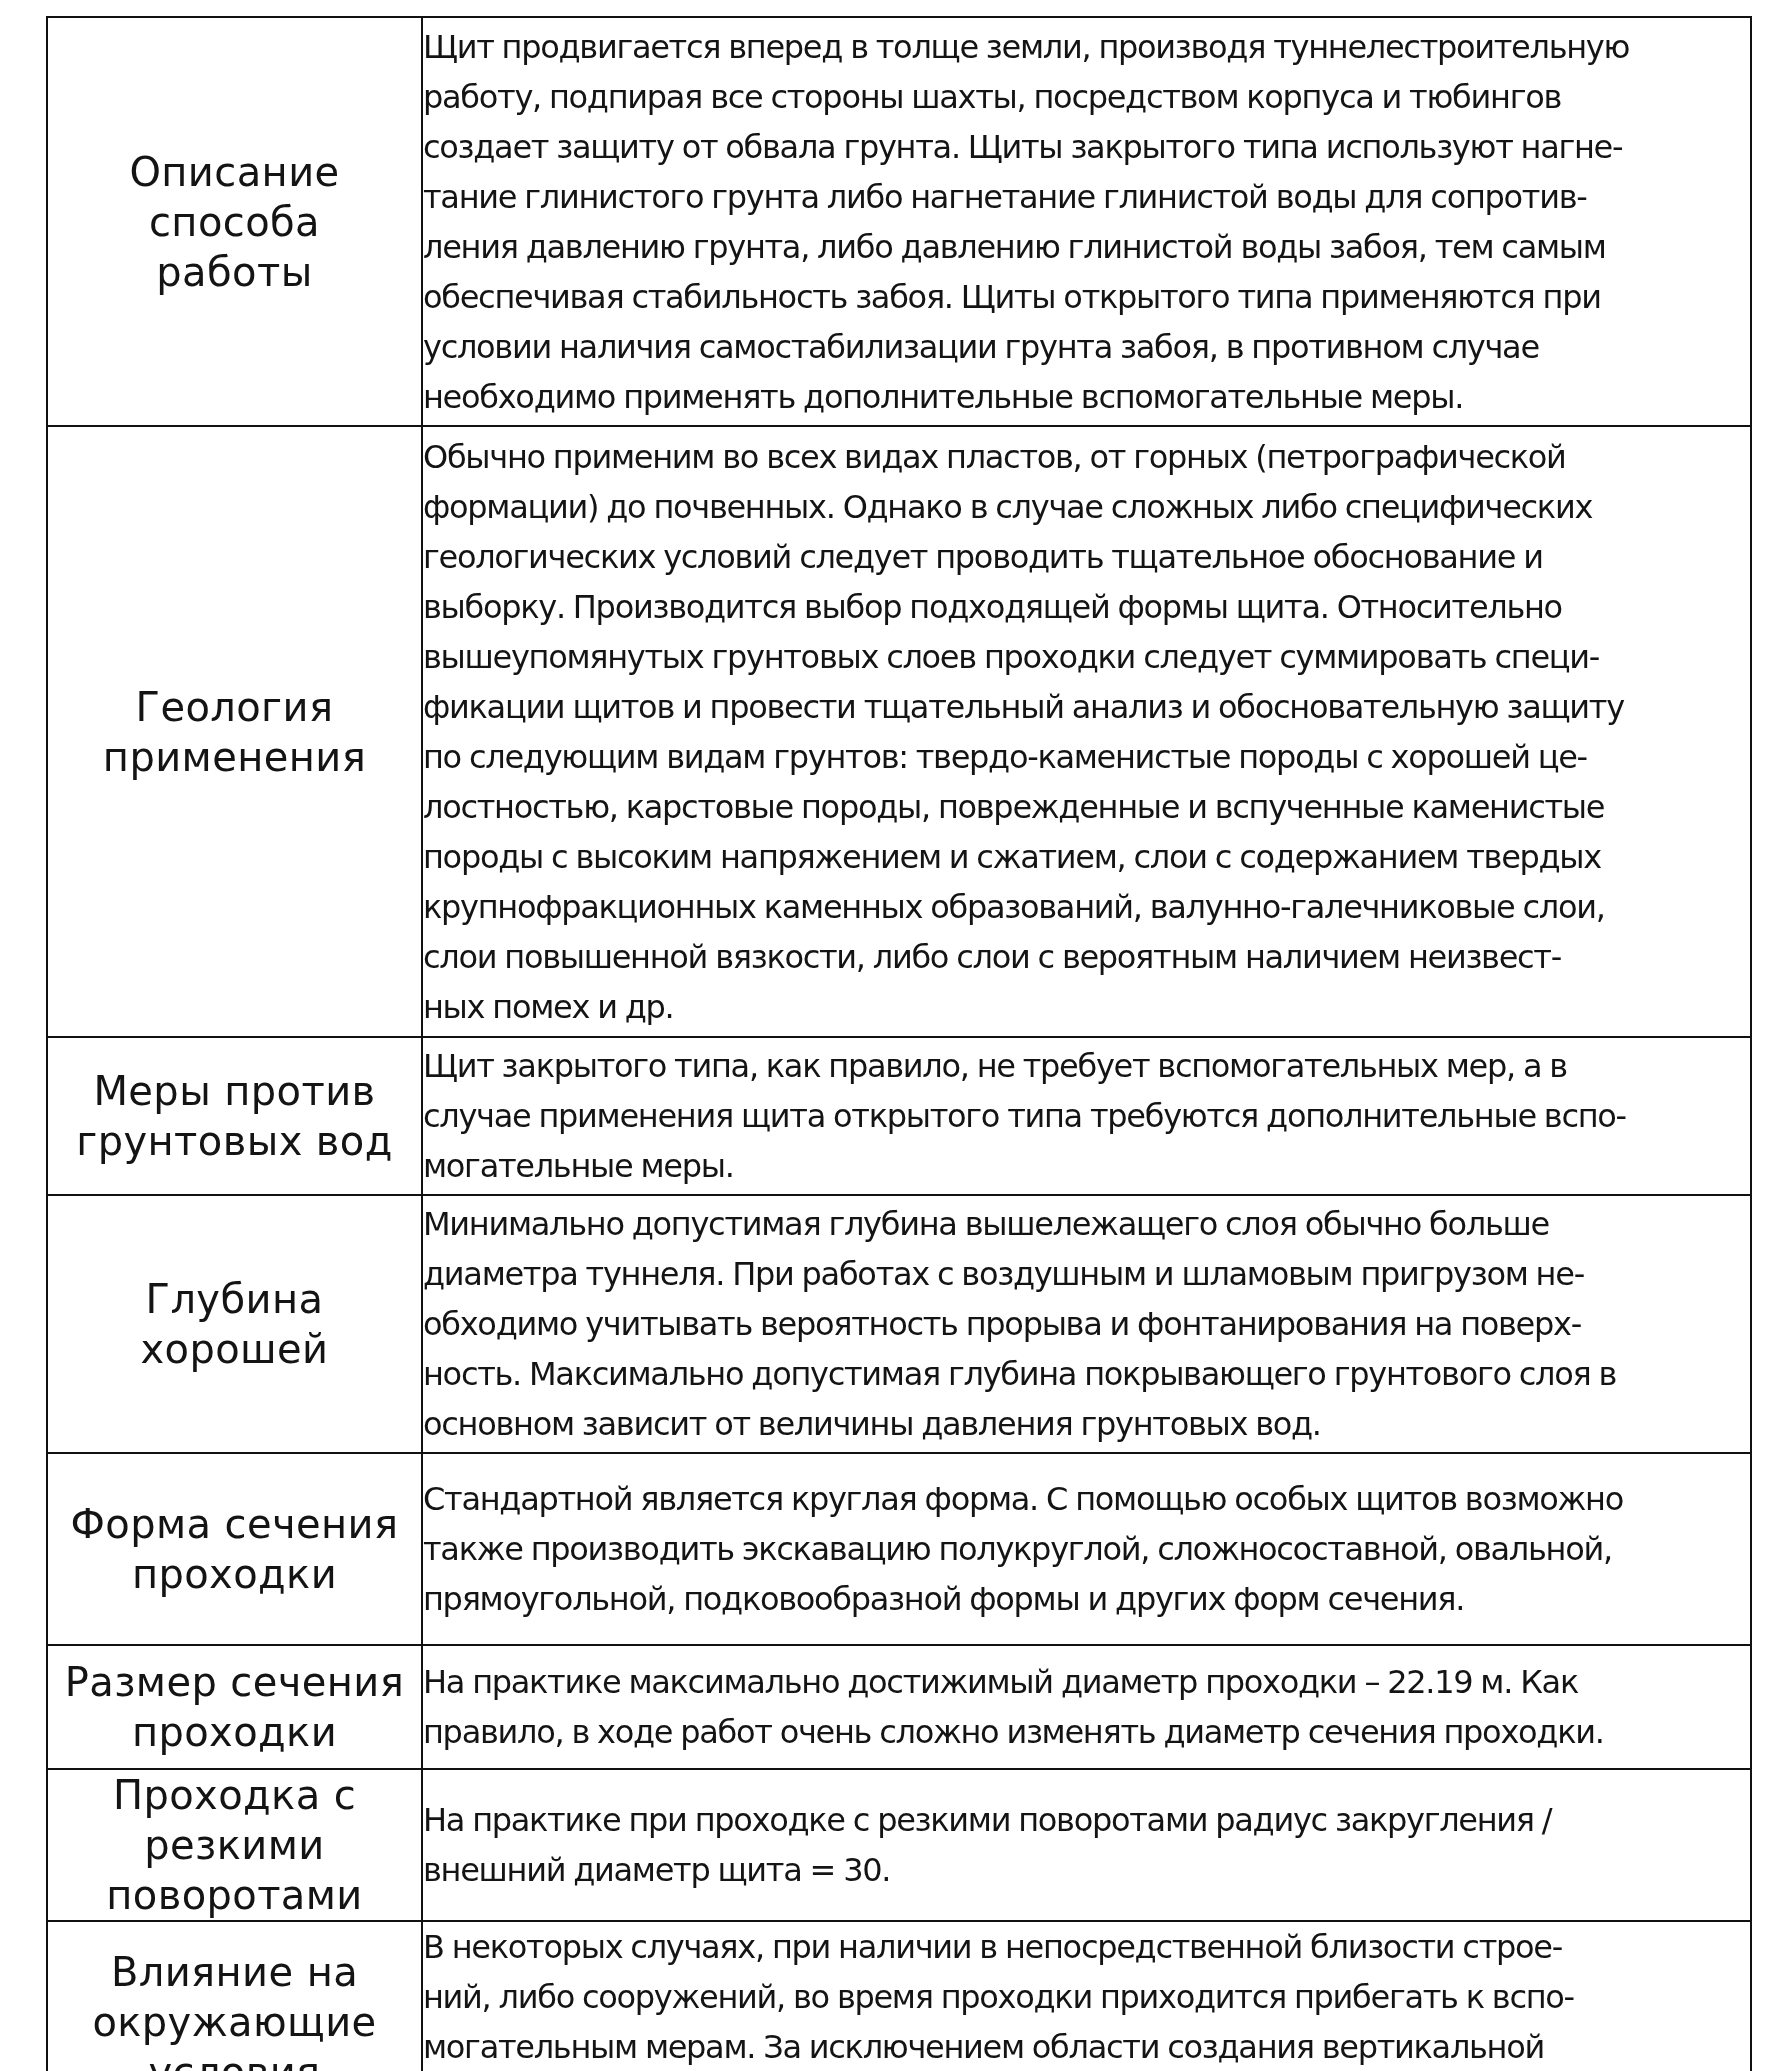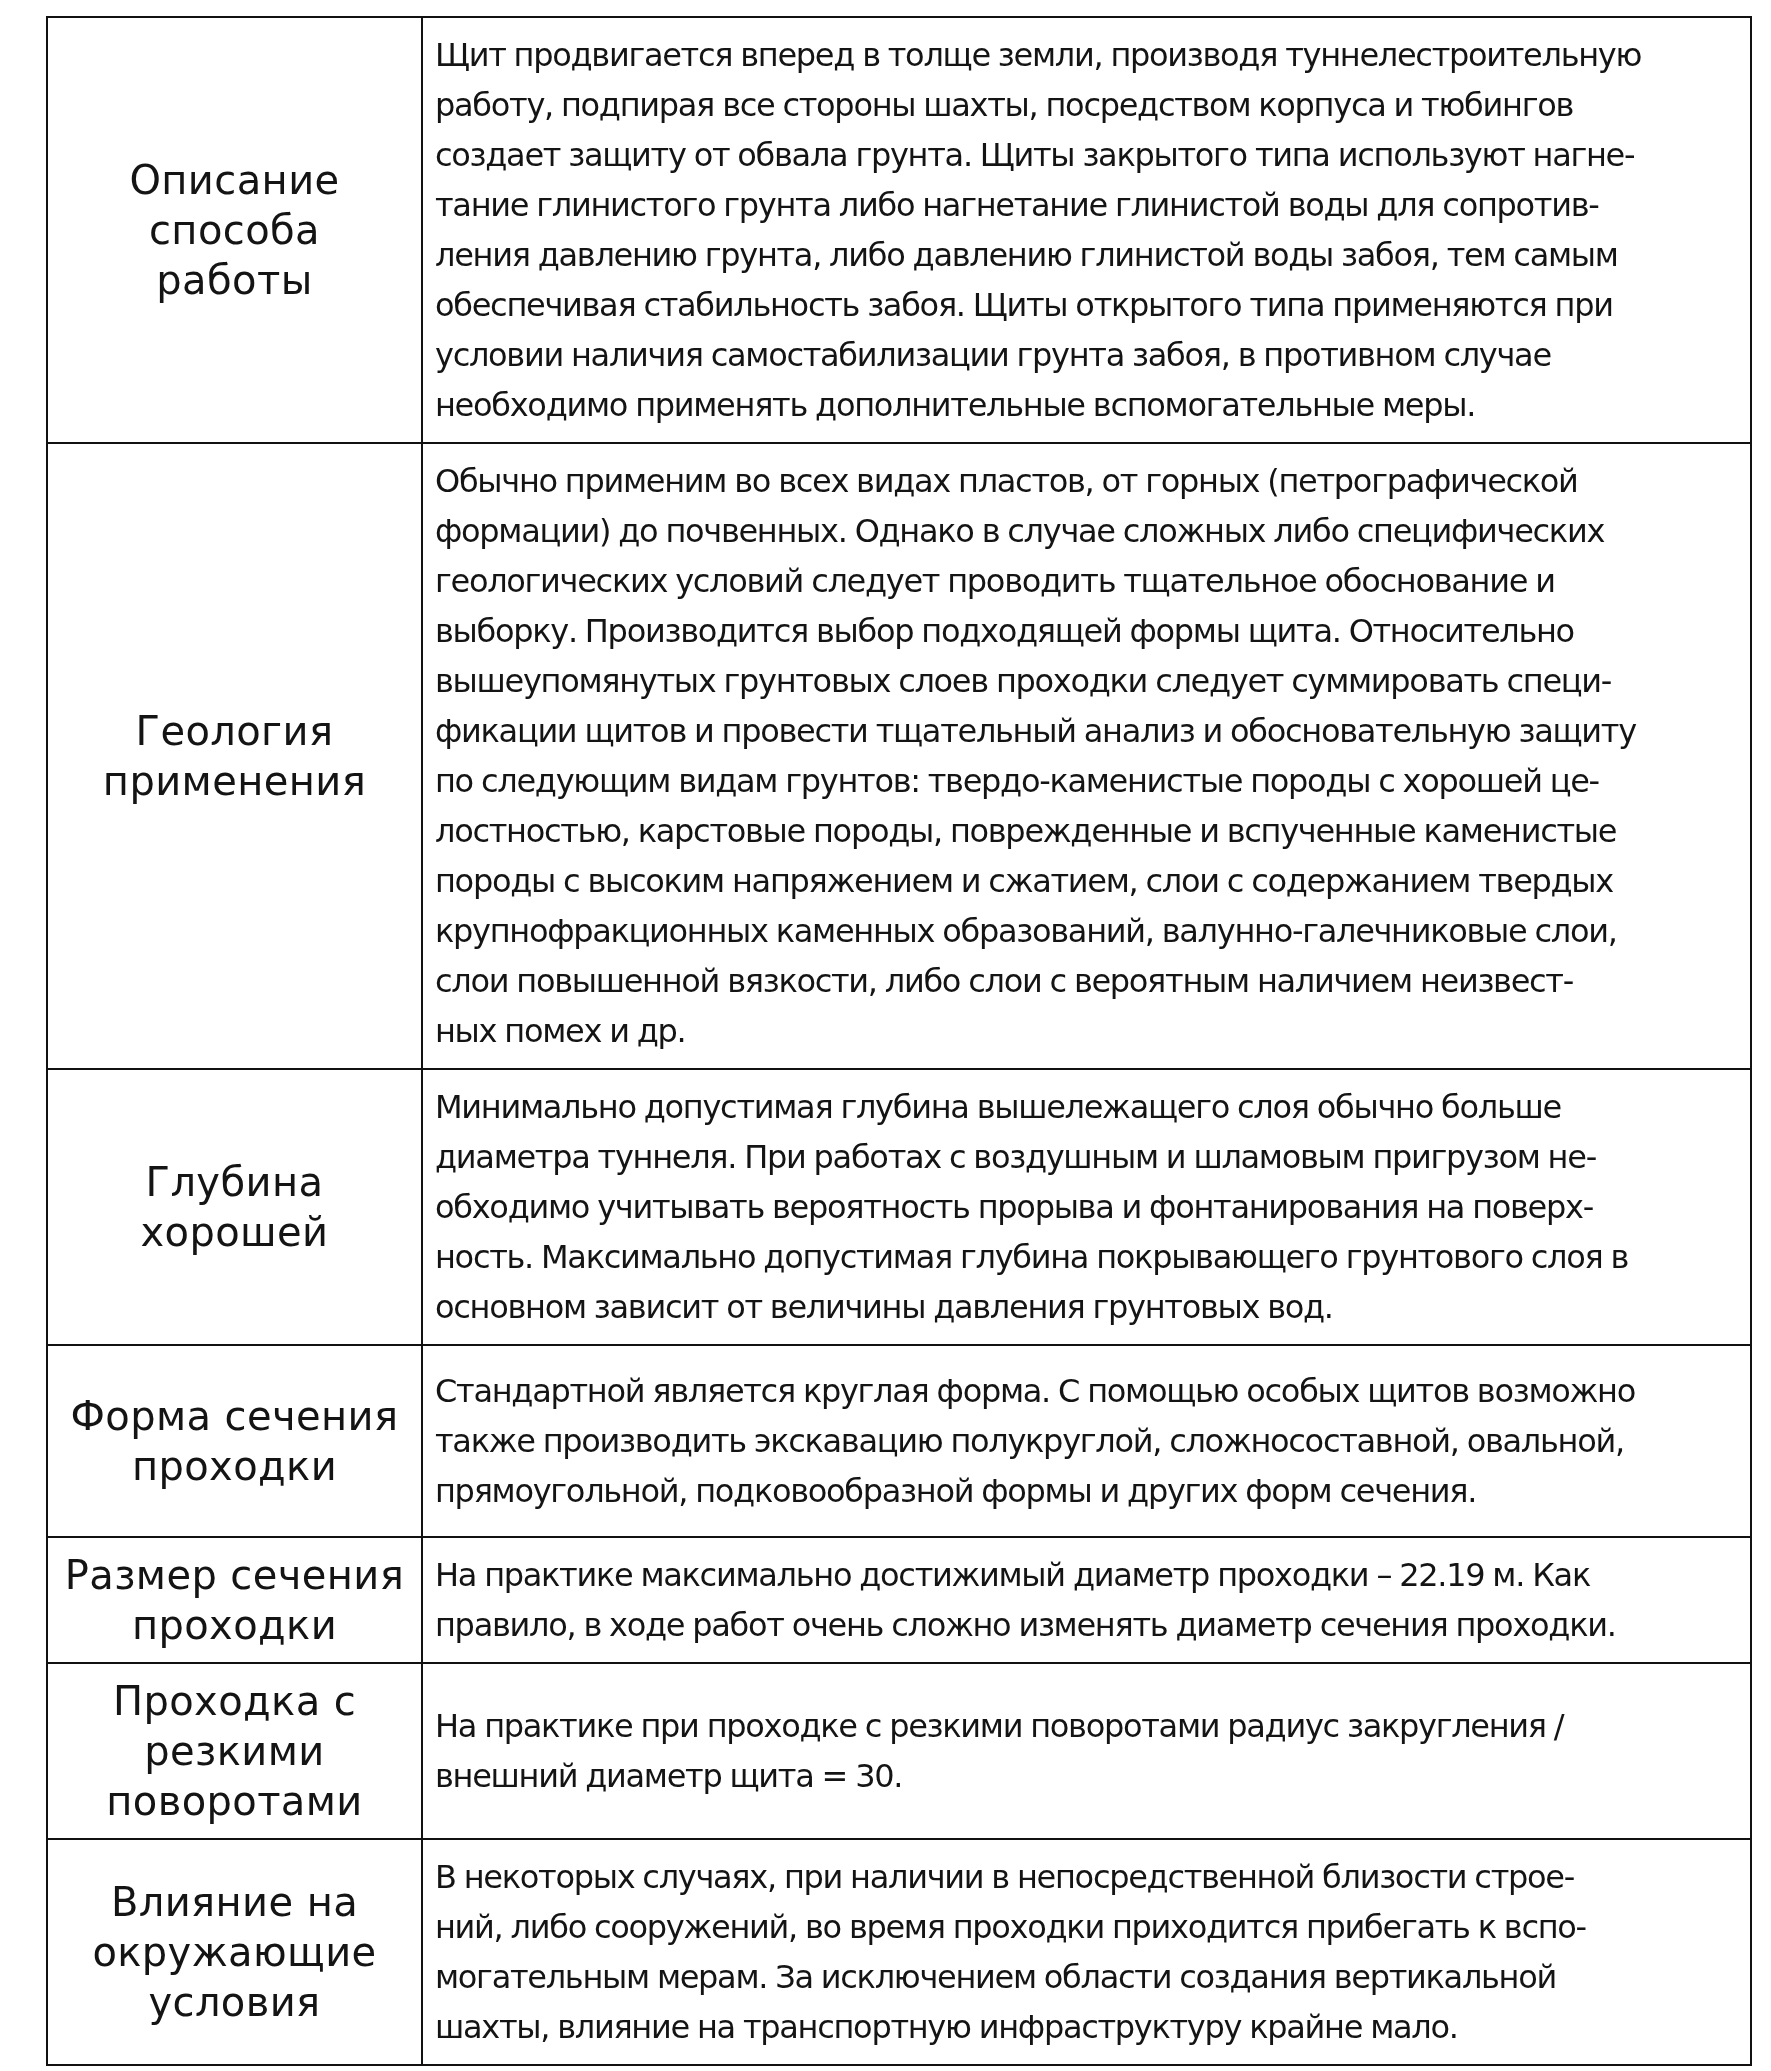--- a/index.html
+++ b/index.html
@@ -19,21 +19,21 @@
       position: absolute;
       left: 46px;
       top: 16px;
       width: 1705px;
       border-collapse: collapse;
       table-layout: fixed;
     }
     table.spec td {
       border: 2.5px solid #111111;
       vertical-align: middle;
-      padding: 12px;
+      padding: 0;
     }
     col.c-label { width: 375px; }
     col.c-desc { width: 1329px; }
     td.label {
       text-align: center;
       font-size: 40px;
       line-height: 50px;
       letter-spacing: 0.4px;
       padding: 0 8.3px;
     }
@@ -94,20 +94,29 @@
 вышеупомянутых грунтовых слоев проходки следует суммировать специ-
 фикации щитов и провести тщательный анализ и обосновательную защиту
 по следующим видам грунтов: твердо-каменистые породы с хорошей це-
 лостностью, карстовые породы, поврежденные и вспученные каменистые
 породы с высоким напряжением и сжатием, слои с содержанием твердых
 крупнофракционных каменных образований, валунно-галечниковые слои,
 слои повышенной вязкости, либо слои с вероятным наличием неизвест-
 ных помех и др.</span>
         </td>
     </tr>
+    <tr class="r3">
+      <td class="label"><span class="txt" style="white-space:pre-line">Меры против
+грунтовых вод</span></td>
+      <td class="desc">
+          <span class="txt">Щит закрытого типа, как правило, не требует вспомогательных мер, а в
+случае применения щита открытого типа требуются дополнительные вспо-
+могательные меры.</span>
+        </td>
+    </tr>
     <tr class="r4">
       <td class="label"><span class="txt" style="white-space:pre-line">Глубина хорошей</span></td>
       <td class="desc">
           <span class="txt">Минимально допустимая глубина вышележащего слоя обычно больше
 диаметра туннеля. При работах с воздушным и шламовым пригрузом не-
 обходимо учитывать вероятность прорыва и фонтанирования на поверх-
 ность. Максимально допустимая глубина покрывающего грунтового слоя в
 основном зависит от величины давления грунтовых вод.</span>
         </td>
     </tr>

